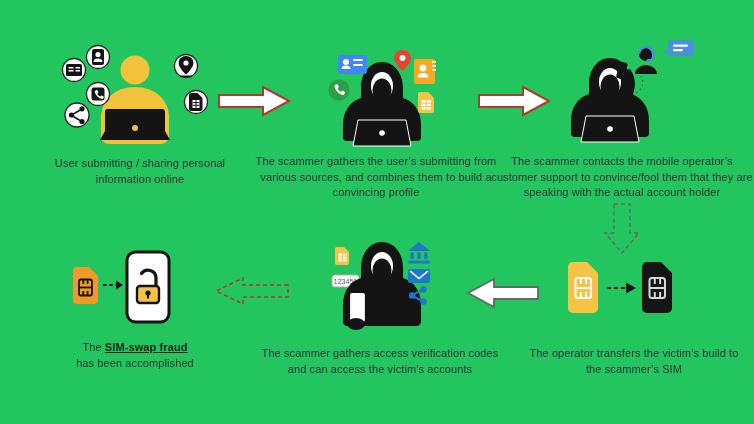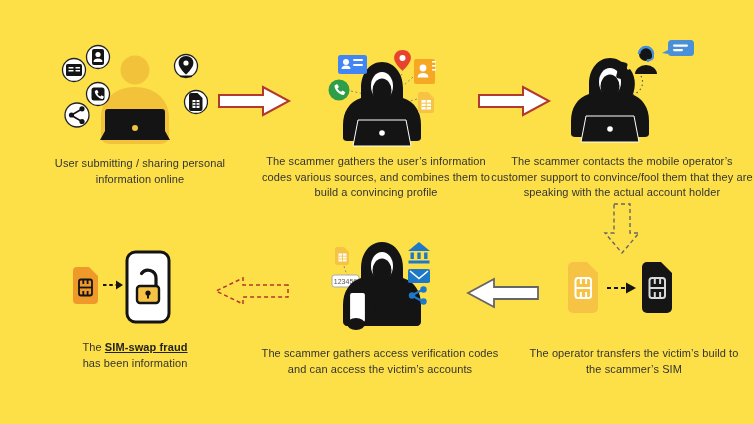--- a/index.html
+++ b/index.html
@@ -1,17 +1,17 @@
 <!DOCTYPE html>
 <html><head>
 <meta charset="utf-8">
 <style>
   html,body{margin:0;padding:0;background:#fff;}
   #canvas{
-    position:relative;width:754px;height:424px;background:#fde047;
+    position:relative;width:754px;height:424px;background:#22c55e;
     font-family:"Liberation Sans", sans-serif;overflow:hidden;
   }
   .caption{
     position:absolute;font-size:11px;line-height:1.42;color:#333;
     text-align:center;letter-spacing:.1px;
   }
   .art{position:absolute;}
   .caption b{font-weight:bold;color:#222;text-decoration:underline;}
 </style>
 </head>
@@ -118,21 +118,21 @@
       <path d="M101.5,35.5 a5.5,4.5 0 0 1 11,0 z" fill="#fff"></path>
     </g>
     <g>
       <path d="M104,50 h8 l6,6 v13 a2,2 0 0 1 -2,2 h-12 a2,2 0 0 1 -2,-2 v-17 a2,2 0 0 1 2,-2 z" fill="#F6C344"></path>
       <rect x="105.5" y="58" width="9.5" height="9.5" fill="#fff"></rect>
       <line x1="105.5" y1="61.2" x2="115" y2="61.2" stroke="#F6C344" stroke-width="1"></line>
       <line x1="105.5" y1="64.4" x2="115" y2="64.4" stroke="#F6C344" stroke-width="1"></line>
       <line x1="110.2" y1="58" x2="110.2" y2="67.5" stroke="#F6C344" stroke-width="1"></line>
     </g>
   </svg>
-  <div class="caption" style="left:251px;top:154px;width:250px">The scammer gathers the user’s information codes various sources, and combines them to build a convincing profile</div>
+  <div class="caption" style="left:251px;top:154px;width:250px">The scammer gathers the user’s submitting from various sources, and combines them to build a convincing profile</div>
 
   <svg class="art" style="left:476px;top:83px" width="76" height="36" viewBox="0 0 76 36">
     <polygon points="3,12 47,12 47,4 73,18 47,32 47,24 3,24" fill="#fff" stroke="#B3382F" stroke-width="2"></polygon>
   </svg>
 
   <svg class="art" style="left:550px;top:32px" width="148" height="114" viewBox="0 0 148 114">
 
     <path d="M74,66 C92,62 96,52 90,42" stroke="#555" stroke-width="1.2" stroke-dasharray="1.5,3" fill="none"></path>
 
     <g transform="translate(18,26)">
@@ -264,15 +264,15 @@
     <g>
       <rect x="61" y="5" width="42" height="70" rx="8.5" fill="#fff" stroke="#141414" stroke-width="3"></rect>
     </g>
     <g>
       <path d="M90,39 v-8 a8,8 0 0 0 -14.5,-4.5" stroke="#141414" stroke-width="3.2" fill="none" stroke-linecap="round"></path>
       <rect x="71" y="39" width="22" height="17" rx="3" fill="#F6C344" stroke="#141414" stroke-width="2.4"></rect>
       <circle cx="82" cy="46" r="2.6" fill="#141414"></circle>
       <rect x="81" y="46" width="2" height="5.5" fill="#141414"></rect>
     </g>
   </svg>
-  <div class="caption" style="left:49px;top:340px;width:172px"><span>The </span><b>SIM-swap fraud</b><br><span>has been information</span></div>
+  <div class="caption" style="left:49px;top:340px;width:172px"><span>The </span><b>SIM-swap fraud</b><br><span>has been accomplished</span></div>
 
 </div>
 
 </body></html>

